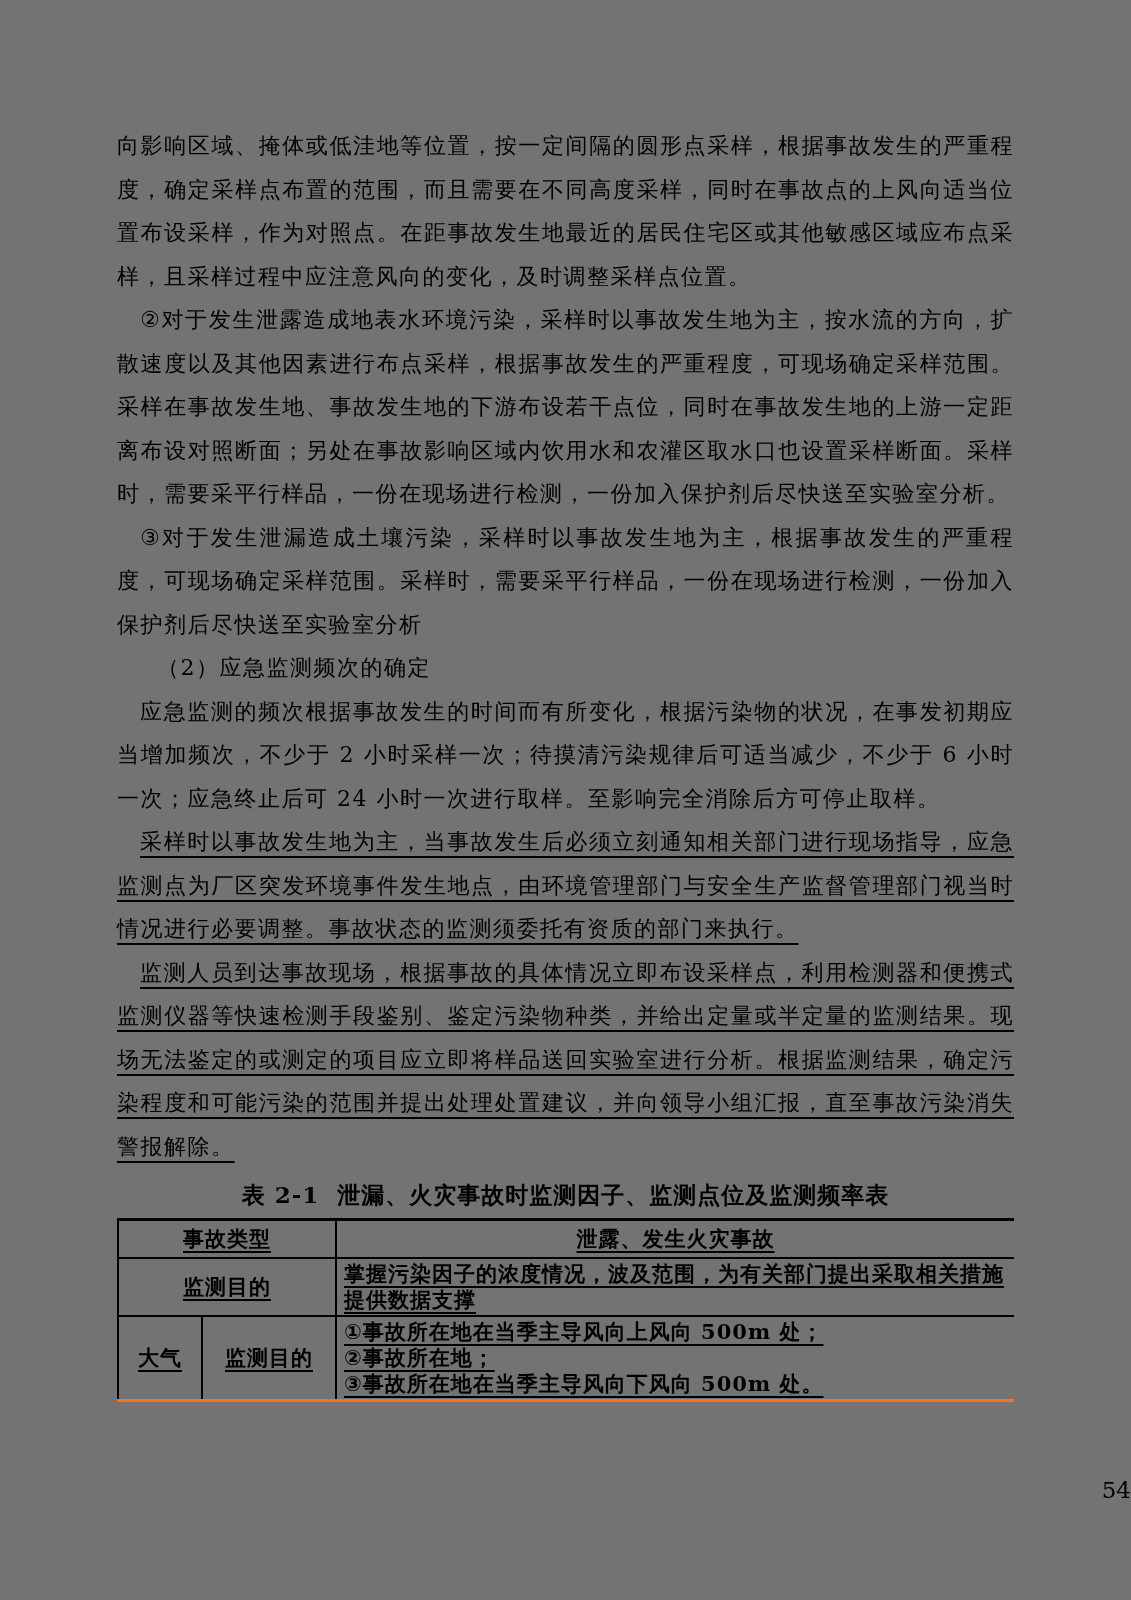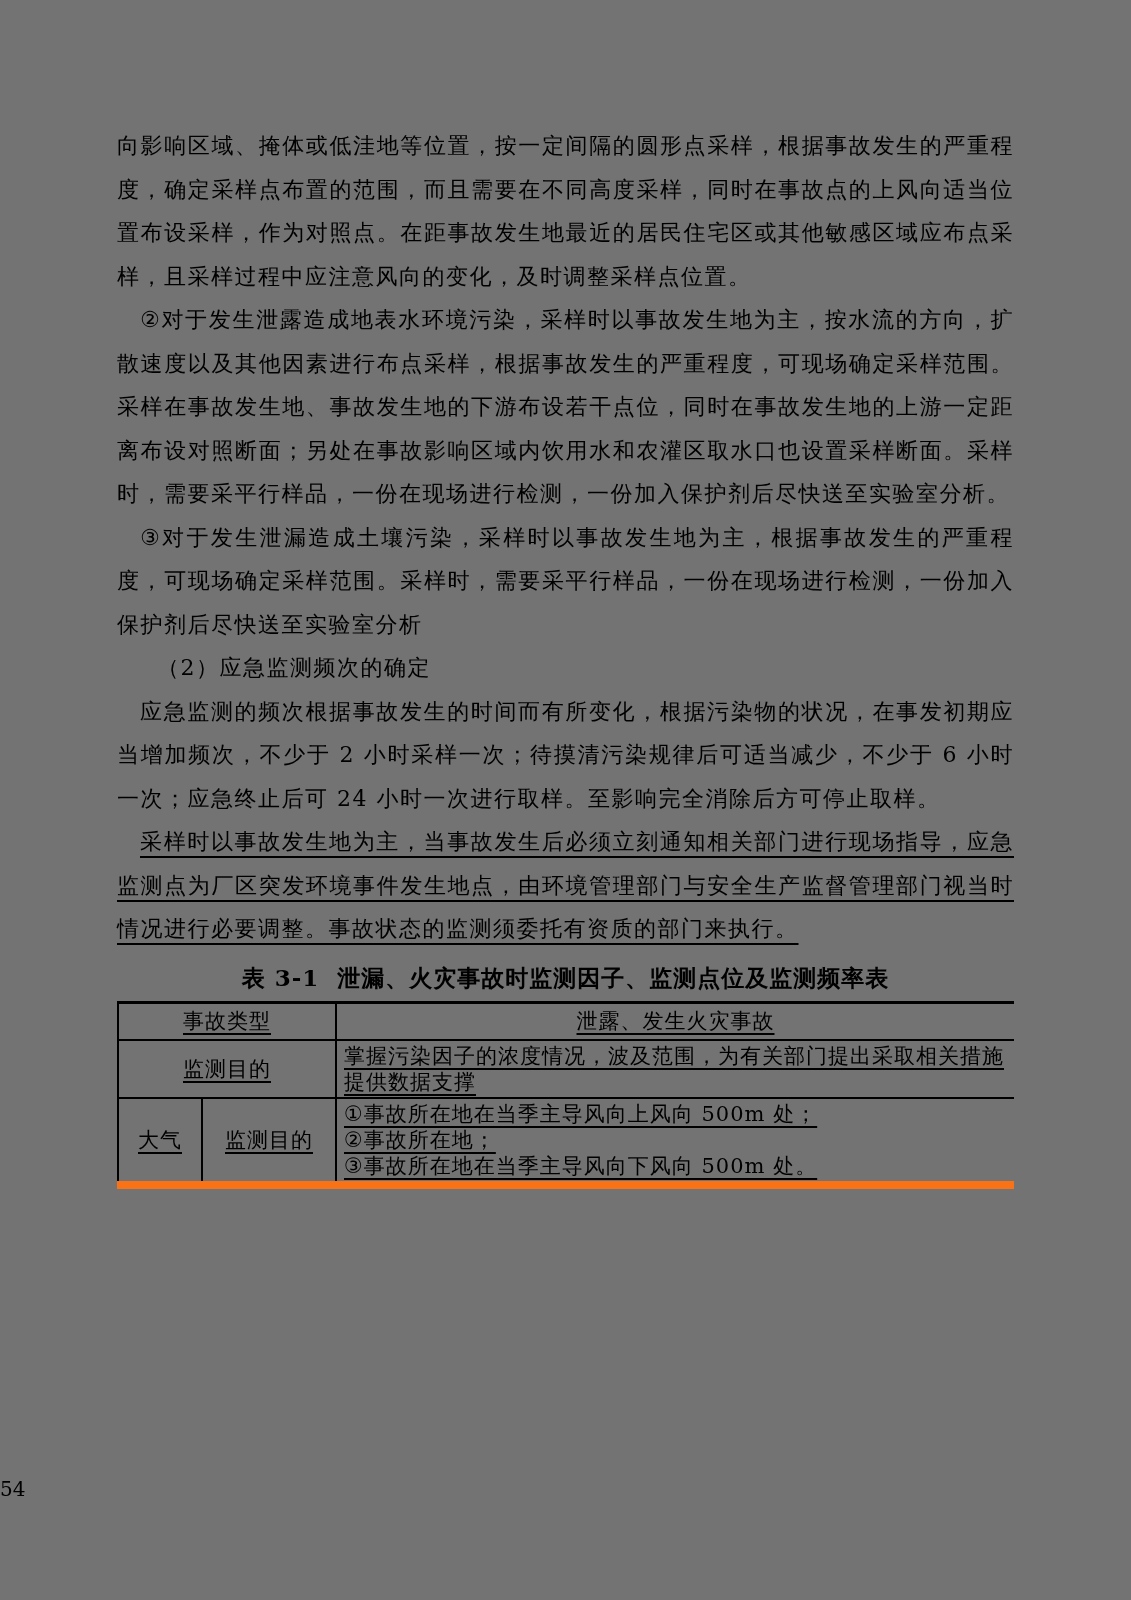--- a/index.html
+++ b/index.html
@@ -41,23 +41,24 @@
     letter-spacing: 1px;
     text-align: center;
     line-height: 42px;
     white-space: pre;
   }
   table.t51 {
     border-collapse: collapse;
     width: 897px;
     margin-top: 2px;
     border-top: 3px solid #000;
-    border-bottom: 8px solid #f97316;
+    border-bottom: 3px solid #f97316;
     border-left: 2px solid #000;
     table-layout: fixed;
+    font-weight: bold;
   }
   table.t51 td {
     border: 2px solid #000;
     font-size: 21px;
     letter-spacing: 1px;
     vertical-align: middle;
     text-decoration: underline;
     text-underline-offset: 5px;
     text-decoration-thickness: 1.5px;
   }
@@ -67,22 +68,22 @@
   table.t51 .r3 { height: 79px; }
   td.c { text-align: center; }
   td.val-left { text-align: left; padding: 2px 7px; line-height: 26px; }
   td.val-center { text-align: center; }
   .point-line { display: block; line-height: 26px; }
   .page-number {
     position: absolute;
     left: 0;
     top: 1477px;
     width: 100%;
-    text-align: left;
-    font-size: 20px;
+    text-align: right;
+    font-size: 23px;
     color: #000;
   }
 </style>
 </head>
 <body>
 
 <div class="page">
   <div class="content">
 
     <p class="body">向影响区域、掩体或低洼地等位置，按一定间隔的圆形点采样，根据事故发生的严重程度，确定采样点布置的范围，而且需要在不同高度采样，同时在事故点的上风向适当位置布设采样，作为对照点。在距事故发生地最近的居民住宅区或其他敏感区域应布点采样，且采样过程中应注意风向的变化，及时调整采样点位置。</p>
@@ -91,22 +92,23 @@
 
     <p class="body ind1">③对于发生泄漏造成土壤污染，采样时以事故发生地为主，根据事故发生的严重程度，可现场确定采样范围。采样时，需要采平行样品，一份在现场进行检测，一份加入保护剂后尽快送至实验室分析</p>
 
     <p class="heading ind2">（2）应急监测频次的确定</p>
 
     <p class="body ind1">应急监测的频次根据事故发生的时间而有所变化，根据污染物的状况，在事发初期应当增加频次，不少于 2 小时采样一次；待摸清污染规律后可适当减少，不少于 6 小时一次；应急终止后可 24 小时一次进行取样。至影响完全消除后方可停止取样。</p>
 
 
     <p class="body ind1 underlined">采样时以事故发生地为主，当事故发生后必须立刻通知相关部门进行现场指导，应急监测点为厂区突发环境事件发生地点，由环境管理部门与安全生产监督管理部门视当时情况进行必要调整。事故状态的监测须委托有资质的部门来执行。</p>
 
+    <p class="body ind1 underlined">监测人员到达事故现场，根据事故的具体情况立即布设采样点，利用检测器和便携式监测仪器等快速检测手段鉴别、鉴定污染物种类，并给出定量或半定量的监测结果。现场无法鉴定的或测定的项目应立即将样品送回实验室进行分析。根据监测结果，确定污染程度和可能污染的范围并提出处理处置建议，并向领导小组汇报，直至事故污染消失警报解除。</p>
 
-    <div class="tbl-title">表 3-1  泄漏、火灾事故时监测因子、监测点位及监测频率表</div>
+    <div class="tbl-title">表 2-1  泄漏、火灾事故时监测因子、监测点位及监测频率表</div>
 
     <table class="t51">
       <colgroup>
         <col style="width:84px">
         <col style="width:134px">
         <col>
       </colgroup>
       <tbody>
           <tr class="r1">
         <td colspan="2" class="c">事故类型</td>

